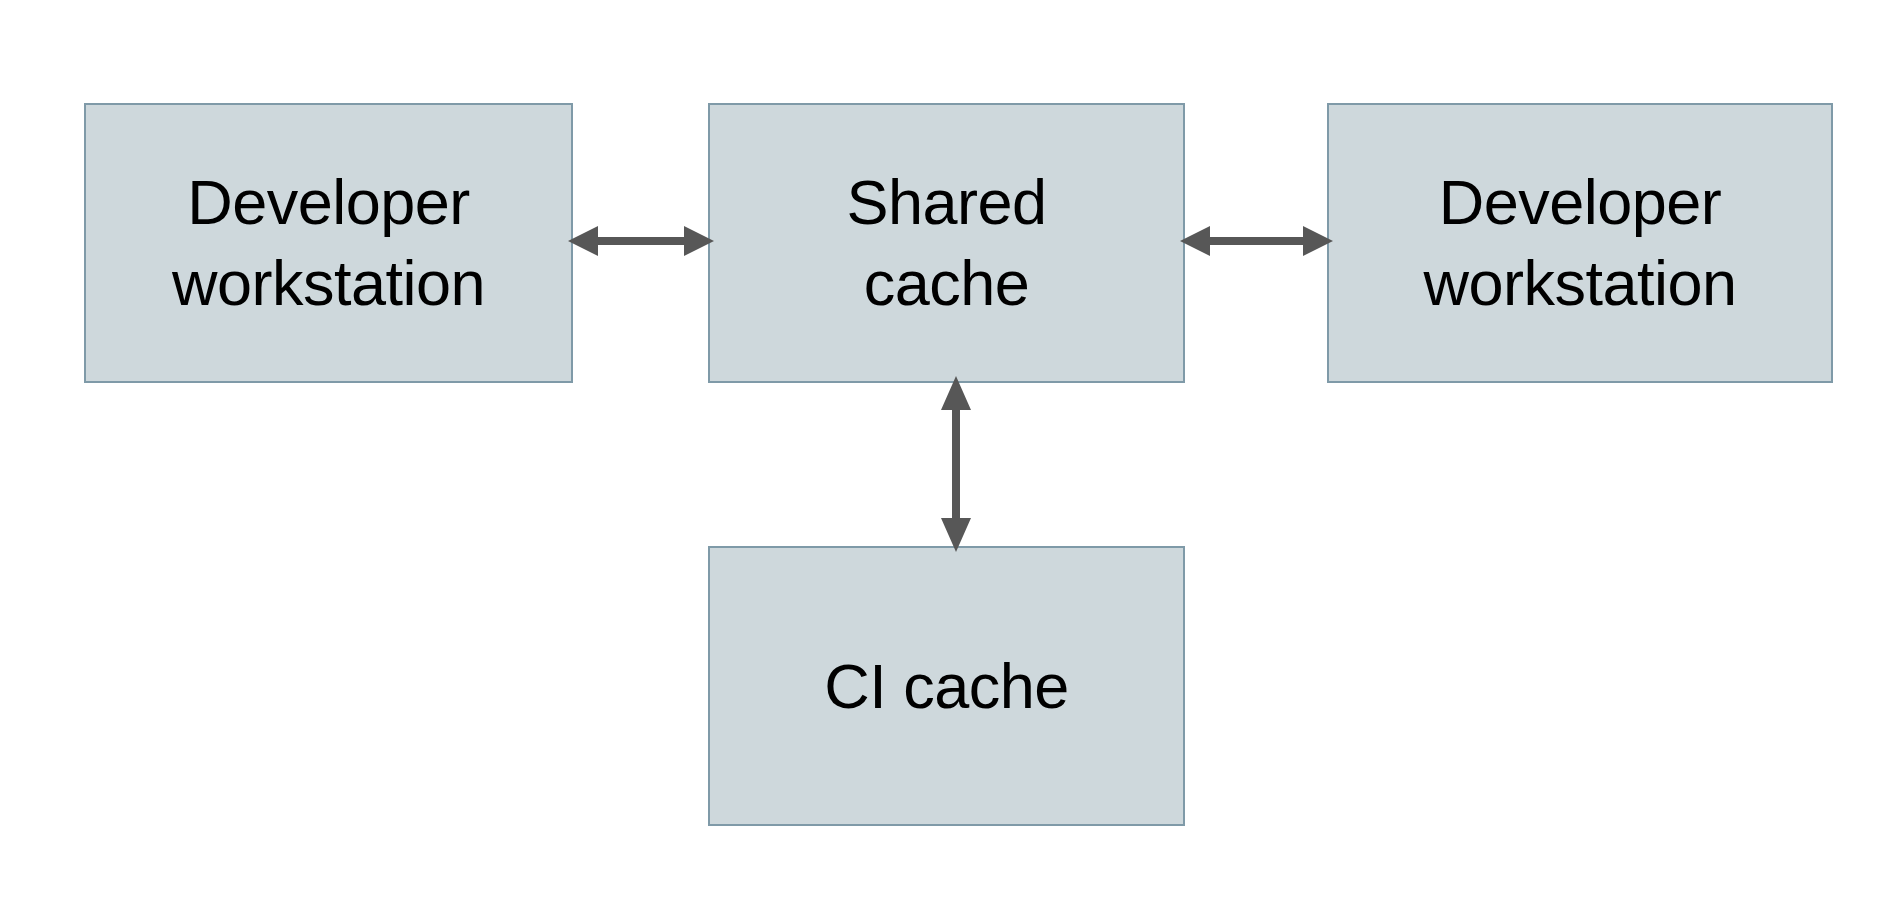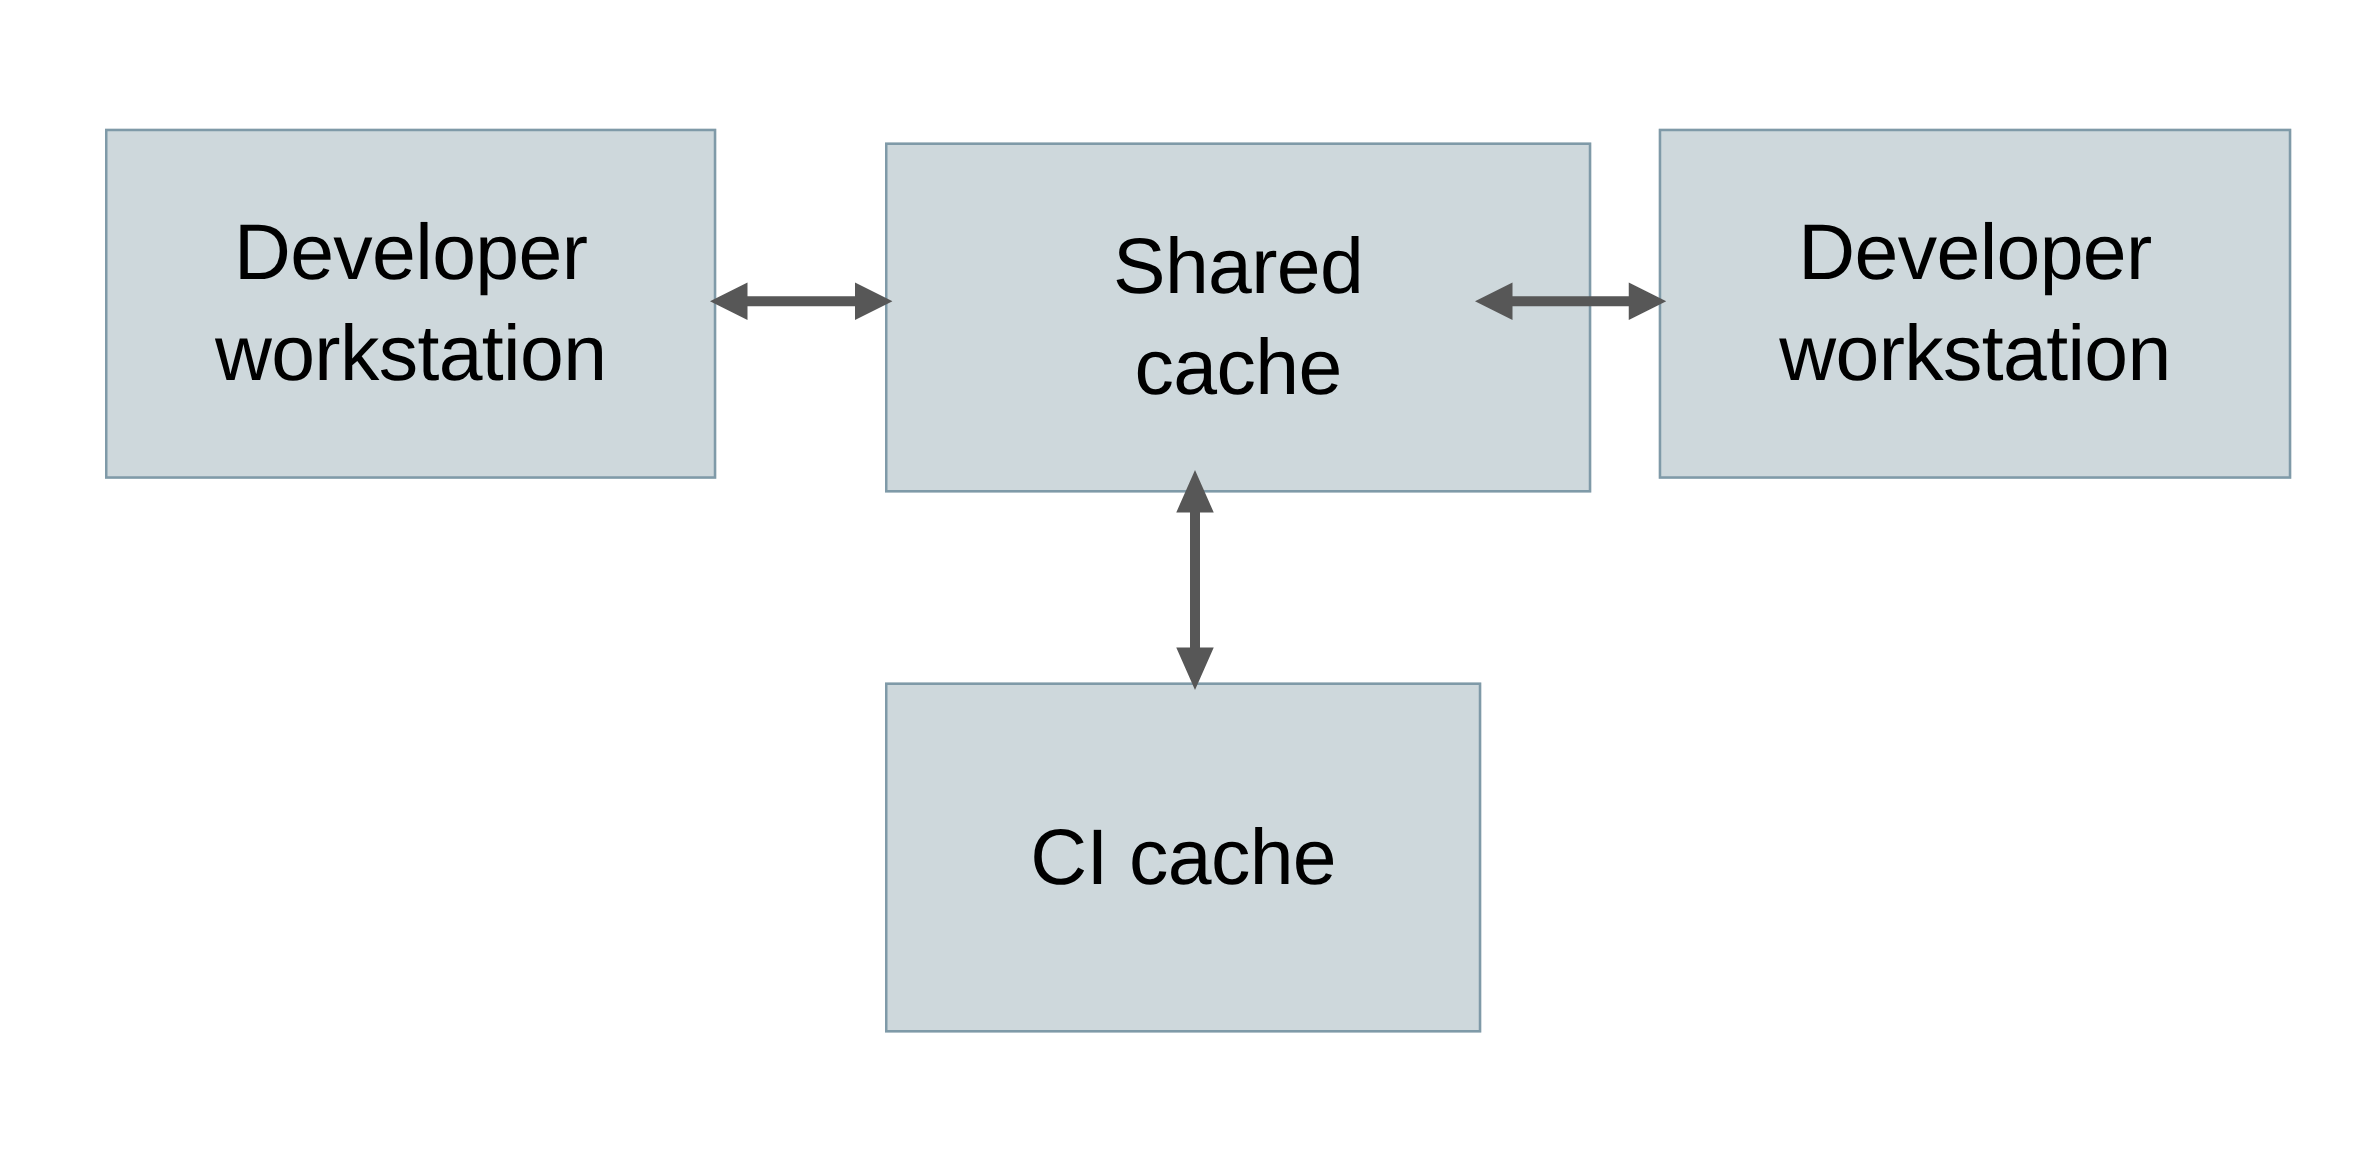--- a/index.html
+++ b/index.html
@@ -32,21 +32,21 @@
     font-family: "Liberation Sans", sans-serif;
     font-size: 63px;
     line-height: 1.28;
     color: #000000;
     font-weight: 400;
     letter-spacing: -0.5px;
     white-space: pre-line;
     padding: 0 8px;
   }
   .node-dev-left   { left: 84px;   top: 103px; width: 489px; height: 280px; }
-  .node-cache      { left: 708px;  top: 114px; width: 565px; height: 280px; }
+  .node-cache      { left: 708px;  top: 103px; width: 477px; height: 280px; }
   .node-dev-right  { left: 1327px; top: 103px; width: 506px; height: 280px; }
   .node-ci         { left: 708px;  top: 546px; width: 477px; height: 280px; }
 
   .connector {
     position: absolute;
     pointer-events: none;
   }
   .conn-left   { left: 568px;  top: 218px; width: 146px; height: 46px; }
   .conn-right  { left: 1180px; top: 218px; width: 153px; height: 46px; }
   .conn-bottom { left: 933px;  top: 376px; width: 46px;  height: 176px; }

